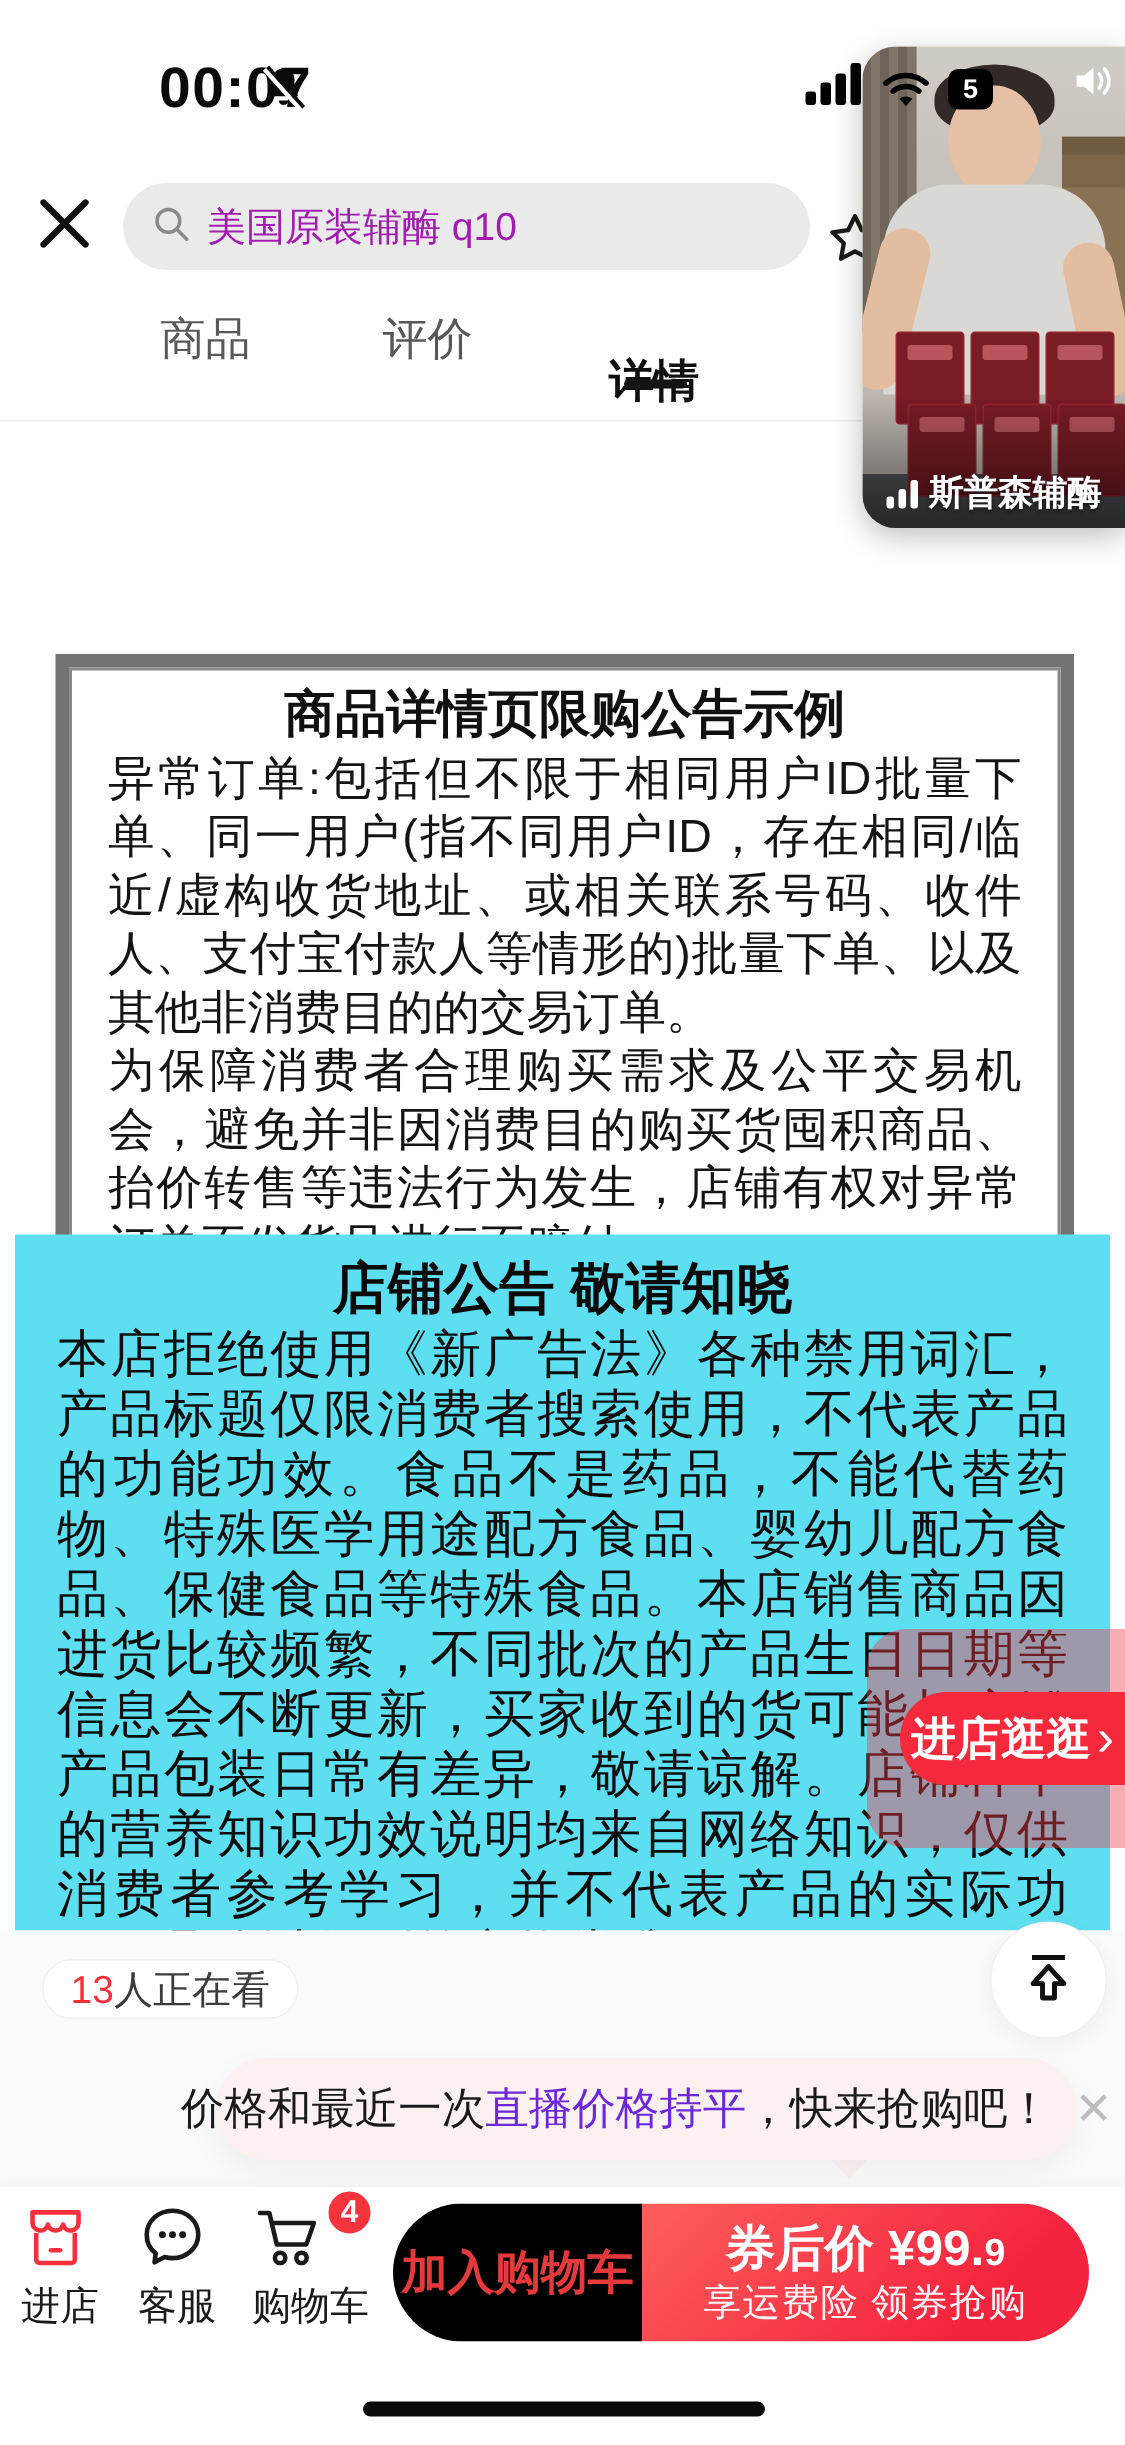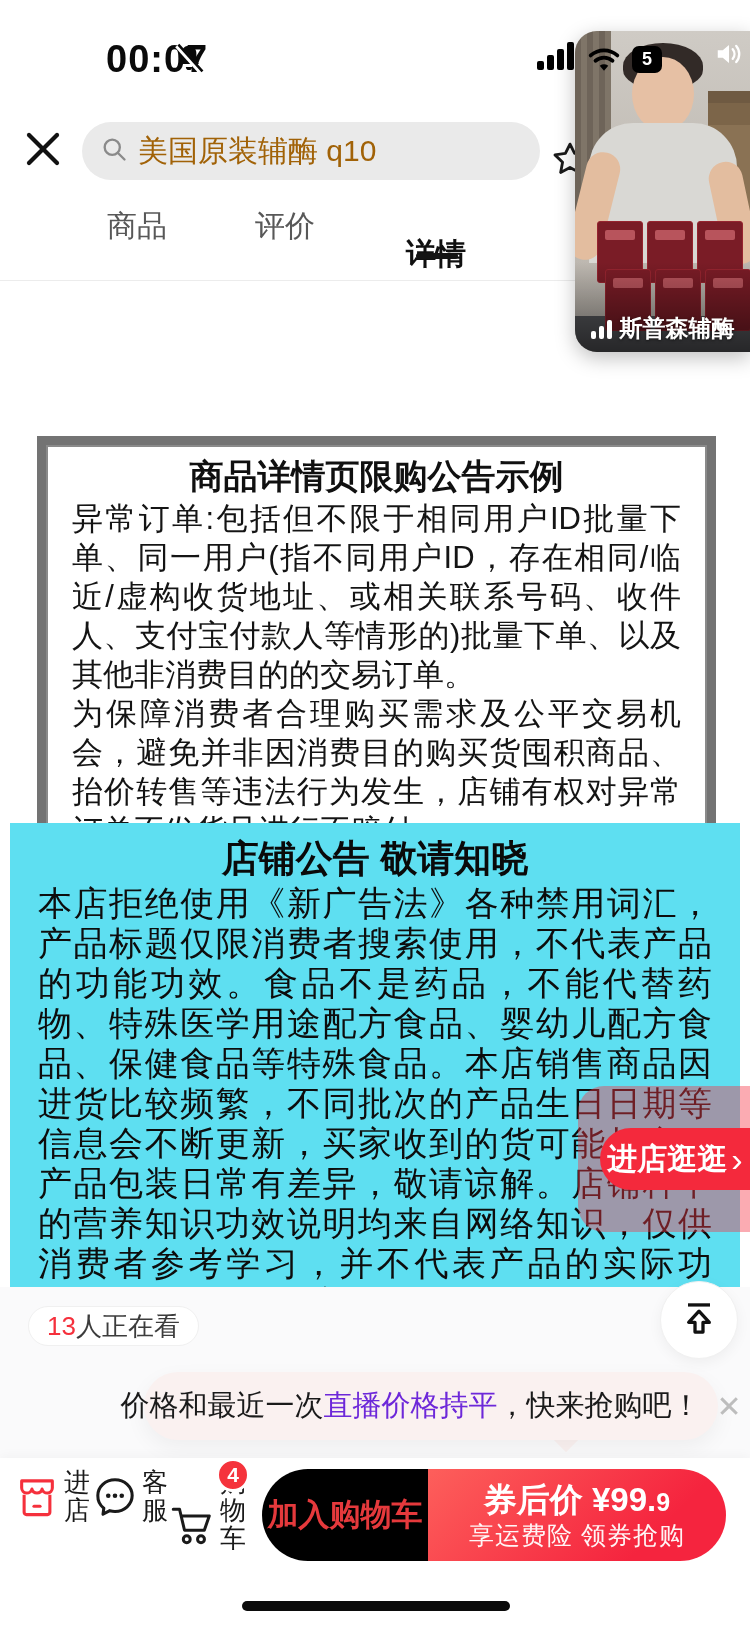--- a/index.html
+++ b/index.html
@@ -13,21 +13,21 @@
   .sigbars{left:537px;top:42px;width:40px;height:28px;display:flex;align-items:flex-end;gap:3px;}
   .sigbars span{width:7px;background:#000;border-radius:2px;display:block;}
   .battery{left:632px;top:46px;width:30px;height:27px;background:#000;border-radius:7px;color:#fff;
            font-size:18px;font-weight:700;display:flex;align-items:center;justify-content:center;z-index:30;}
   .wifi{left:588px;top:46px;z-index:30;}
 
   
   .close-x{left:22px;top:128px;width:42px;height:42px;z-index:4;}
   .search-pill{left:82px;top:122px;width:458px;height:58px;background:#eaeaea;border-radius:29px;
                display:flex;align-items:center;padding:0 18px;z-index:4;}
-  .search-q{font-size:30px;color:#a16207;margin-left:10px;white-space:nowrap;}
+  .search-q{font-size:26px;color:#a21caf;margin-left:10px;white-space:nowrap;}
   .star-partial{left:551px;top:140px;width:38px;height:38px;z-index:5;}
 
   
   .tab{top:206px;font-size:30px;color:#585858;z-index:4;}
   .tab.active{color:#101010;font-weight:700;margin-top:28px;}
   .tab-underline{left:416px;top:253px;width:42px;height:6px;border-radius:3px;background:#141414;z-index:4;}
   .tab-divider{left:0;top:280px;width:750px;height:1px;background:#ececec;}
 
   
   .video{left:575px;top:31px;width:175px;height:321px;border-radius:22px 0 0 22px;overflow:hidden;z-index:10;
@@ -87,21 +87,21 @@
   .tooltip{left:144px;top:1372px;width:574px;height:68px;background:#faf1f0;border-radius:34px;
            display:flex;align-items:center;justify-content:center;gap:6px;z-index:8;
            box-shadow:0 8px 22px rgba(0,0,0,.05);}
   .tooltip .txt{font-size:29px;color:#1a1a1a;white-space:nowrap;}
   .tooltip .hl{color:#6d28d9;}
   .tooltip .tclose{font-size:30px;color:#bdbdbd;margin-left:10px;}
   .tip-tail{left:556px;top:1428px;width:20px;height:20px;background:#faf1f0;transform:rotate(45deg);z-index:7;}
 
   
   .bottom-bar{left:0;top:1458px;width:750px;height:172px;background:#fff;box-shadow:0 -3px 10px rgba(0,0,0,.03);z-index:9;}
-  .nav-item{position:absolute;top:10px;width:80px;display:flex;align-items:flex-end;gap:4px;}
+  .nav-item{position:absolute;top:10px;width:80px;display:flex;flex-direction:column;align-items:flex-start;gap:4px;}
   .nav-item .lbl{font-size:26px;color:#1a1a1a;line-height:28px;}
   .cart-badge{position:absolute;left:216px;top:0px;min-width:34px;height:34px;background:#f5333c;border:3px solid #fff;
               border-radius:18px;color:#fff;font-size:21px;font-weight:700;display:flex;align-items:center;
               justify-content:center;padding:0 6px;z-index:2;}
   .action-pill{position:absolute;left:262px;top:11px;width:464px;height:92px;border-radius:46px;overflow:hidden;display:flex;}
   .add-cart{width:166px;height:100%;background:#000000;color:#e5393c;font-size:31px;font-weight:700;
             display:flex;align-items:center;justify-content:center;}
   .buy{flex:1;background:linear-gradient(135deg,#fd5f5b 0%,#f5243e 75%);color:#fff;display:flex;
        flex-direction:column;align-items:center;justify-content:center;gap:3px;}
   .buy .l1{font-size:33px;font-weight:700;line-height:34px;}

